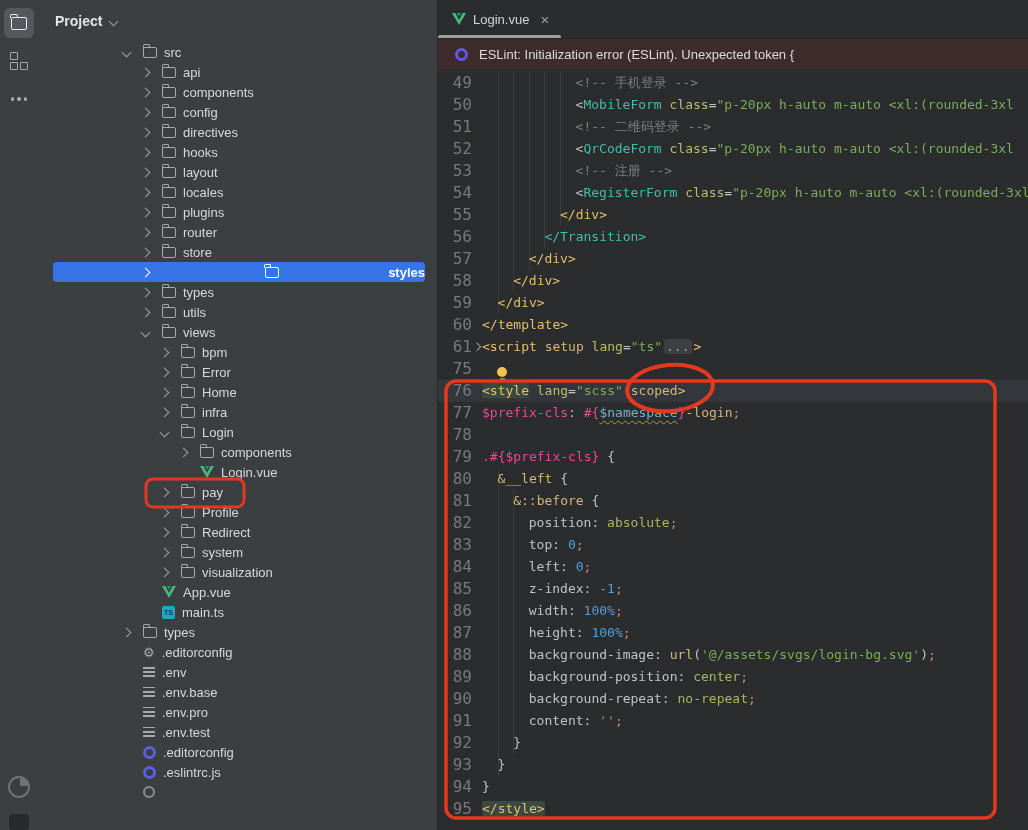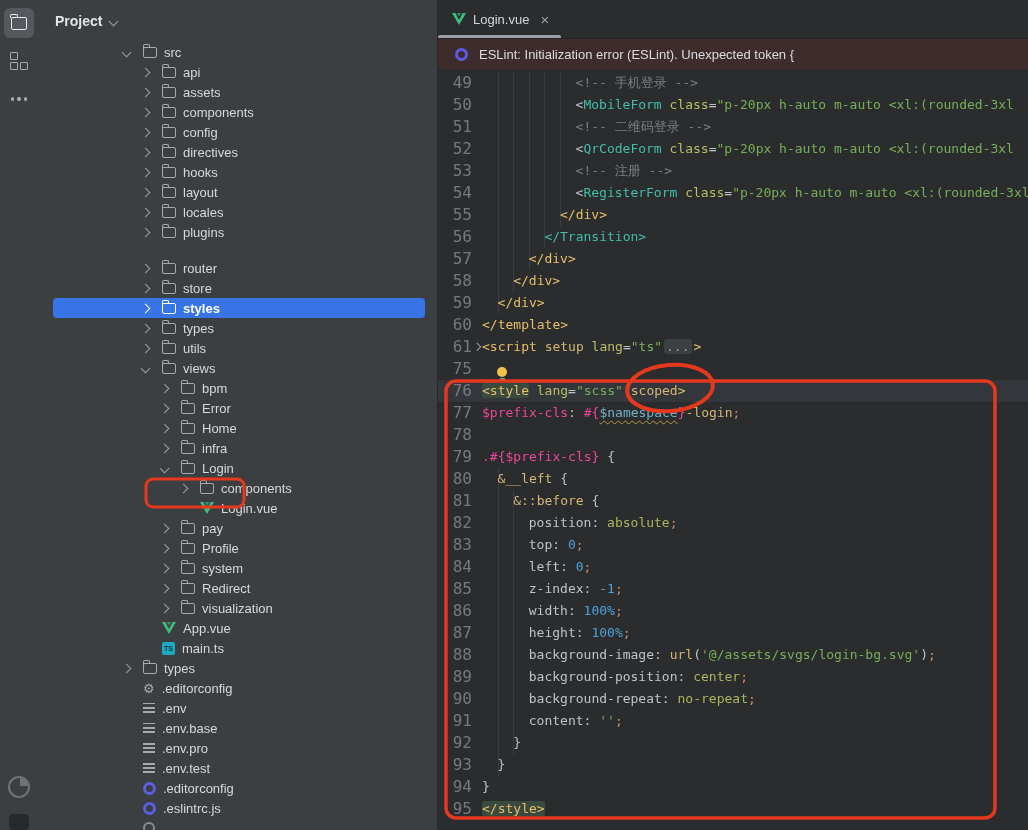--- a/index.html
+++ b/index.html
@@ -141,27 +141,20 @@
             <span class="chev"></span>
           </span>
           <span class="ticon tfolder"></span>
           <span class="lbl">api</span>
         </div>
         <div class="trow" style="padding-left: 104px;">
           <span class="chevbox">
             <span class="chev"></span>
           </span>
           <span class="ticon tfolder"></span>
-          <span class="lbl">assets</span>
-        </div>
-        <div class="trow" style="padding-left: 104px;">
-          <span class="chevbox">
-            <span class="chev"></span>
-          </span>
-          <span class="ticon tfolder"></span>
           <span class="lbl">components</span>
         </div>
         <div class="trow" style="padding-left: 104px;">
           <span class="chevbox">
             <span class="chev"></span>
           </span>
           <span class="ticon tfolder"></span>
           <span class="lbl">config</span>
         </div>
         <div class="trow" style="padding-left: 104px;">
@@ -192,35 +185,35 @@
           <span class="ticon tfolder"></span>
           <span class="lbl">locales</span>
         </div>
         <div class="trow" style="padding-left: 104px;">
           <span class="chevbox">
             <span class="chev"></span>
           </span>
           <span class="ticon tfolder"></span>
           <span class="lbl">plugins</span>
         </div>
-        <div class="trow" style="padding-left: 104px; margin-top: 16px;">
+        <div class="trow" style="padding-left: 104px;">
           <span class="chevbox">
             <span class="chev"></span>
           </span>
           <span class="ticon tfolder"></span>
           <span class="lbl">router</span>
         </div>
         <div class="trow" style="padding-left: 104px;">
           <span class="chevbox">
             <span class="chev"></span>
           </span>
           <span class="ticon tfolder"></span>
           <span class="lbl">store</span>
         </div>
-        <div class="trow sel" style="margin-left: 15px; margin-right: 12px; padding-left: 89px; background: rgb(54, 116, 232);">
+        <div class="trow sel" style="margin-left: 15px; margin-right: 12px; padding-left: 89px; background: rgb(54, 116, 232); justify-content: space-between;">
           <span class="chevbox">
             <span class="chev"></span>
           </span>
           <span class="ticon tfolder"></span>
           <span class="lbl">styles</span>
         </div>
         <div class="trow" style="padding-left: 104px;">
           <span class="chevbox">
             <span class="chev"></span>
           </span>
@@ -303,28 +296,28 @@
             <span class="chev"></span>
           </span>
           <span class="ticon tfolder"></span>
           <span class="lbl">Profile</span>
         </div>
         <div class="trow" style="padding-left: 123px;">
           <span class="chevbox">
             <span class="chev"></span>
           </span>
           <span class="ticon tfolder"></span>
+          <span class="lbl">Redirect</span>
+        </div>
+        <div class="trow" style="padding-left: 123px;">
+          <span class="chevbox">
+            <span class="chev"></span>
+          </span>
+          <span class="ticon tfolder"></span>
           <span class="lbl">system</span>
-        </div>
-        <div class="trow" style="padding-left: 123px;">
-          <span class="chevbox">
-            <span class="chev"></span>
-          </span>
-          <span class="ticon tfolder"></span>
-          <span class="lbl">Redirect</span>
         </div>
         <div class="trow" style="padding-left: 123px;">
           <span class="chevbox">
             <span class="chev"></span>
           </span>
           <span class="ticon tfolder"></span>
           <span class="lbl">visualization</span>
         </div>
         <div class="trow" style="padding-left: 124px;">
           <span class="ticon vue-ic">

